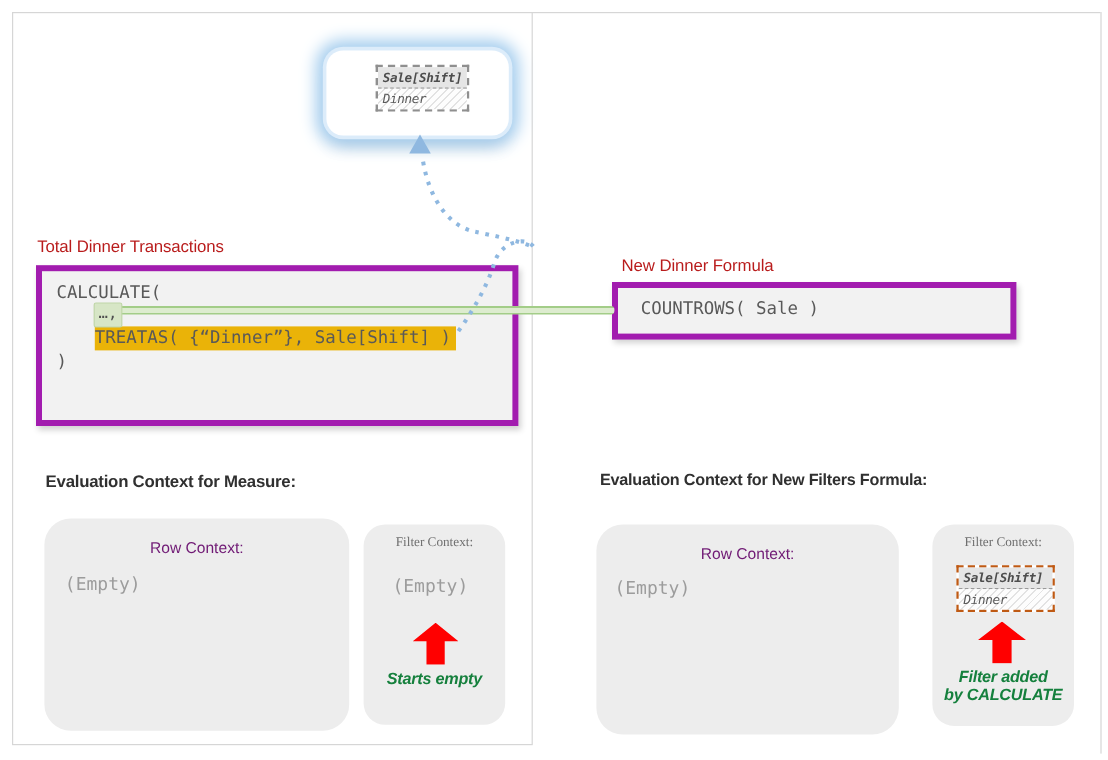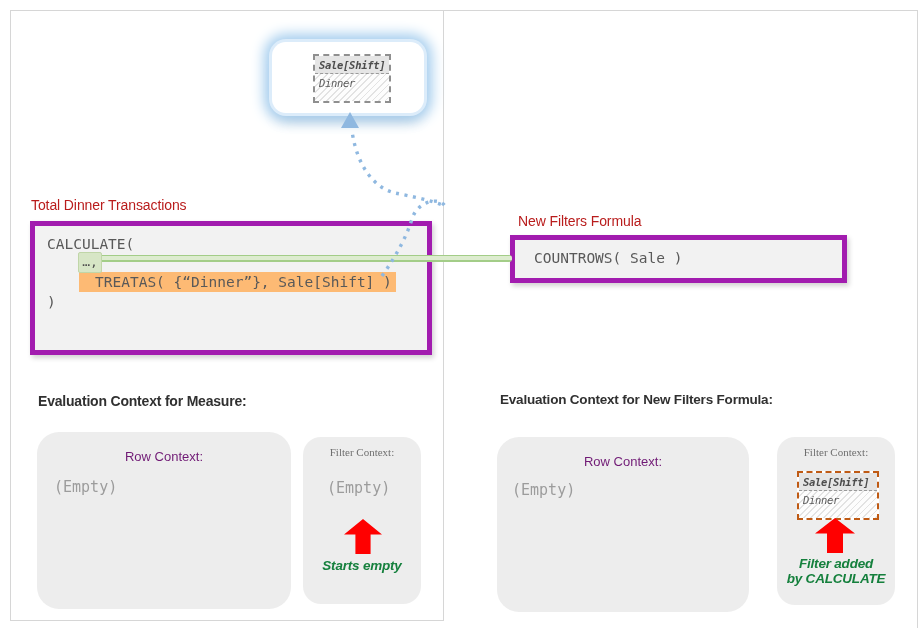--- a/index.html
+++ b/index.html
@@ -8,35 +8,35 @@
   .rule{position:absolute;background:#d6d6d6;}
   
   .glow-box{position:absolute;left:272px;top:42px;width:152px;height:71px;background:#fff;
     border-radius:14px;
     box-shadow:0 0 0 3px #dcecfa, 0 0 13px 8px #a4cdee, 0 12px 14px -6px rgba(110,130,150,.45);}
   .mini-table{position:absolute;border:2px dashed #8f8f8f;background:#fff;}
   .mini-table .hdr{background:#e5e5e5;border-bottom:1px dashed #9a9a9a;
     font-family:"DejaVu Sans Mono",monospace;font-style:italic;font-weight:bold;color:#4d4d4d;
     padding:3px 3px 2px 4px;white-space:nowrap;}
   .mini-table .val{font-family:"DejaVu Sans Mono",monospace;font-style:italic;color:#5a5a5a;
-    padding:3px 3px 12px 4px;white-space:nowrap;
+    padding:3px 3px 2px 4px;white-space:nowrap;
     background:repeating-linear-gradient(135deg,#fdfdfd 0 3.5px,#e3e3e3 3.5px 4.6px);}
   .tbl-top{left:41px;top:12px;width:74px;font-size:10.5px;letter-spacing:-0.3px;}
   
   .box-title{position:absolute;font-size:14px;color:#b91c1c;letter-spacing:-0.1px;white-space:nowrap;}
   .section-heading{position:absolute;font-size:13.5px;font-weight:600;color:#303030;
     letter-spacing:-0.2px;white-space:nowrap;}
   
   .code-box{position:absolute;background:#f2f2f2;border:5px solid #a21caf;
     box-shadow:2px 3px 5px rgba(0,0,0,.18);
     font-family:"DejaVu Sans Mono",monospace;font-size:14.5px;color:#595959;}
   .code-line{position:absolute;white-space:pre;}
   .chip{position:absolute;z-index:7;background:#d7e6c6;border:1px solid #c0d6a8;border-radius:2px;
     font-size:13px;color:#4f4f4f;text-align:center;line-height:17px;}
-  .hl-blue{background:#fdba74;padding:2px 4px 2px 16px;}
+  .hl-blue{background:#eab308;padding:2px 4px 2px 0;}
   .green-line{position:absolute;left:93px;top:255px;width:419px;height:7px;z-index:5;
     border-radius:0 3px 3px 0;
     background:linear-gradient(to bottom,#a3cd88 0 1.5px,#ddeccf 1.5px 5.5px,#a3cd88 5.5px 100%);}
   
   .ctx-box{position:absolute;background:#ededed;border-radius:22px;}
   .ctx-label-row{position:absolute;left:0;right:0;text-align:center;font-size:13px;color:#701a75;}
   .ctx-label-filter{position:absolute;left:0;right:0;text-align:center;font-size:11px;color:#6f6f6f;font-family:Liberation Serif, serif;}
   .empty-val{position:absolute;font-family:"DejaVu Sans Mono",monospace;font-size:15px;color:#9c9c9c;white-space:nowrap;}
   .red-arrow{position:absolute;width:40px;height:36px;background:#ff0000;
     clip-path:polygon(50% 0,100% 44%,70% 44%,70% 100%,30% 100%,30% 44%,0 44%);}
@@ -67,21 +67,21 @@
   <div class="box-title" style="left:31px;top:197px;">Total Dinner Transactions</div>
   <div class="code-box" style="left:30px;top:221px;width:392px;height:124px;">
     <div class="code-line" style="left:12px;top:10px;">CALCULATE(</div>
     <div class="chip" style="left:43px;top:26px;width:22px;height:19px;">…,</div>
     <div class="code-line hl-blue" style="left:44px;top:46px;">TREATAS( {“Dinner”}, Sale[Shift] )</div>
     <div class="code-line" style="left:12px;top:68px;">)</div>
   </div>
 
   <div class="green-line"></div>
 
-  <div class="box-title" style="left:518px;top:213px;">New Filters Formula</div>
+  <div class="box-title" style="left:518px;top:213px;">New Dinner Formula</div>
   <div class="code-box" style="left:510px;top:235px;width:327px;height:38px;">
     <div class="code-line" style="left:19px;top:10px;">COUNTROWS( Sale )</div>
   </div>
 
   <svg class="overlay" width="923" height="633" viewBox="0 0 923 633">
     <path d="M 382 276 C 396 256, 406 238, 412 219 C 417 202, 438 196, 445 206 C 430 200, 410 196, 395 193 C 374 188, 357 166, 352 131" fill="none" stroke="#8fb8e0" stroke-width="3.4" stroke-dasharray="3 5.6"></path>
     <polygon points="350,112 341,128 359,128" fill="#8fb8e0"></polygon>
   </svg>
 
   <div class="section-heading" style="left:38px;top:393px;font-size:14px;">Evaluation Context for Measure:</div>

